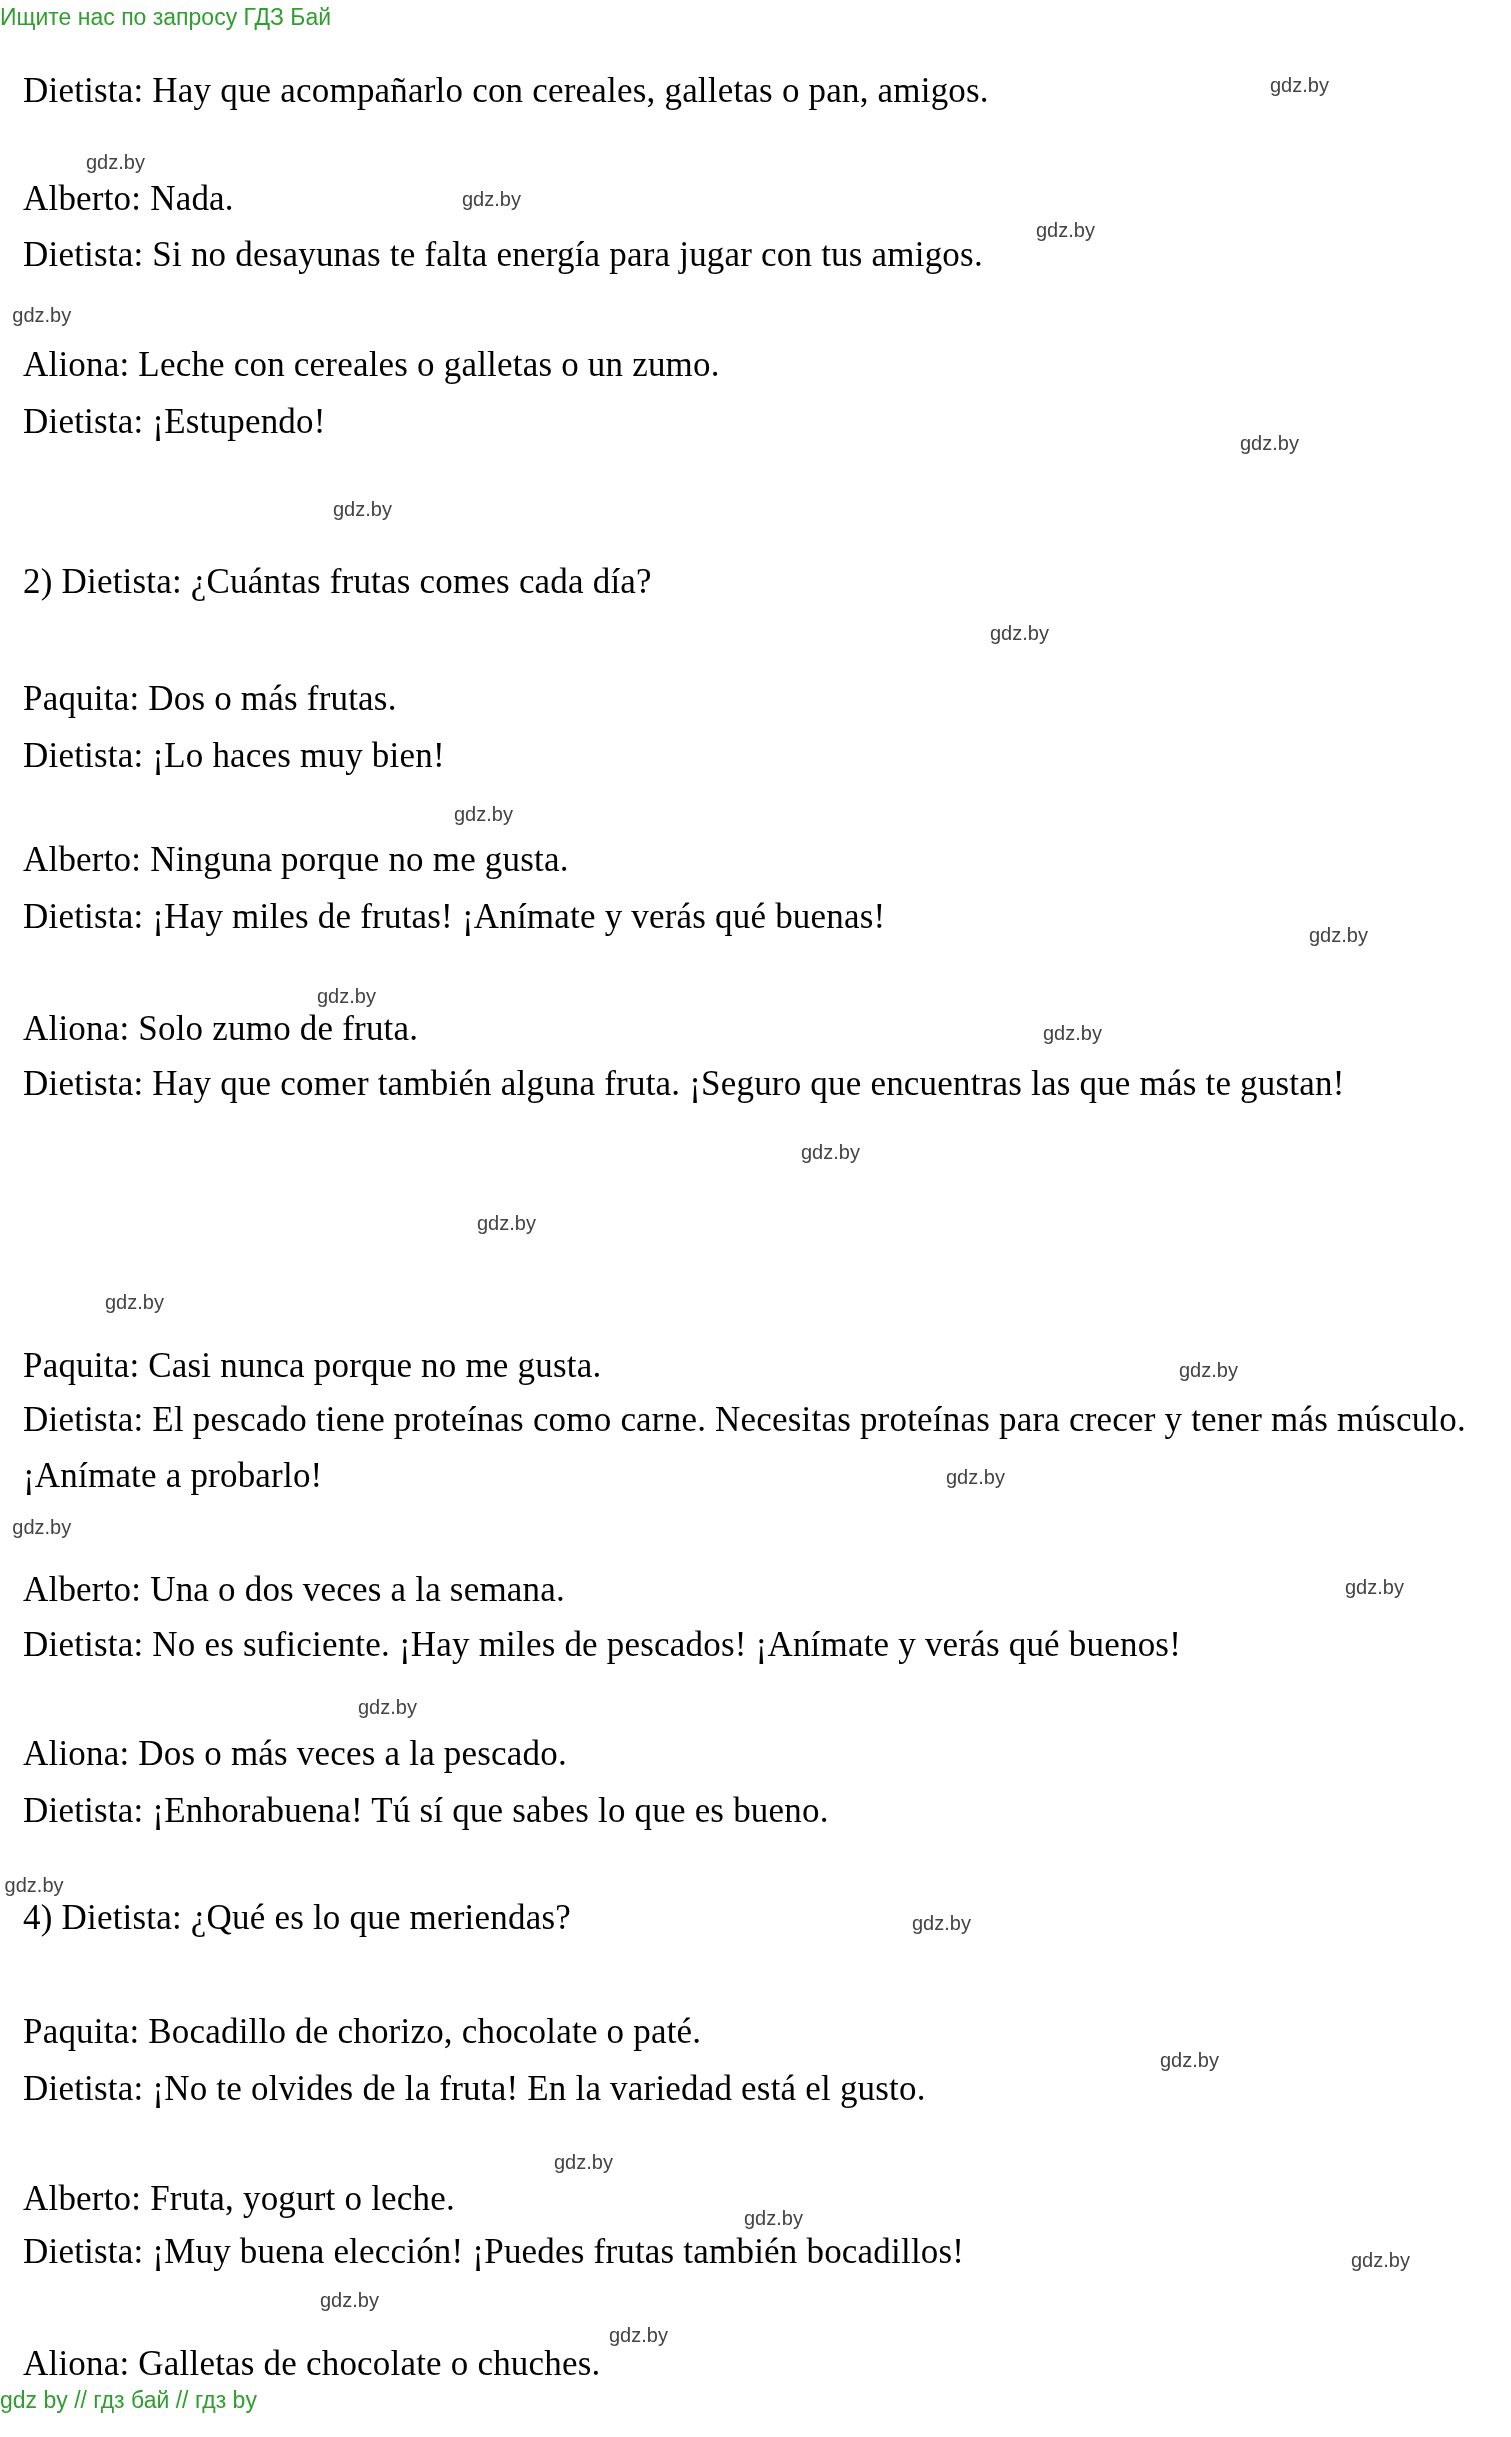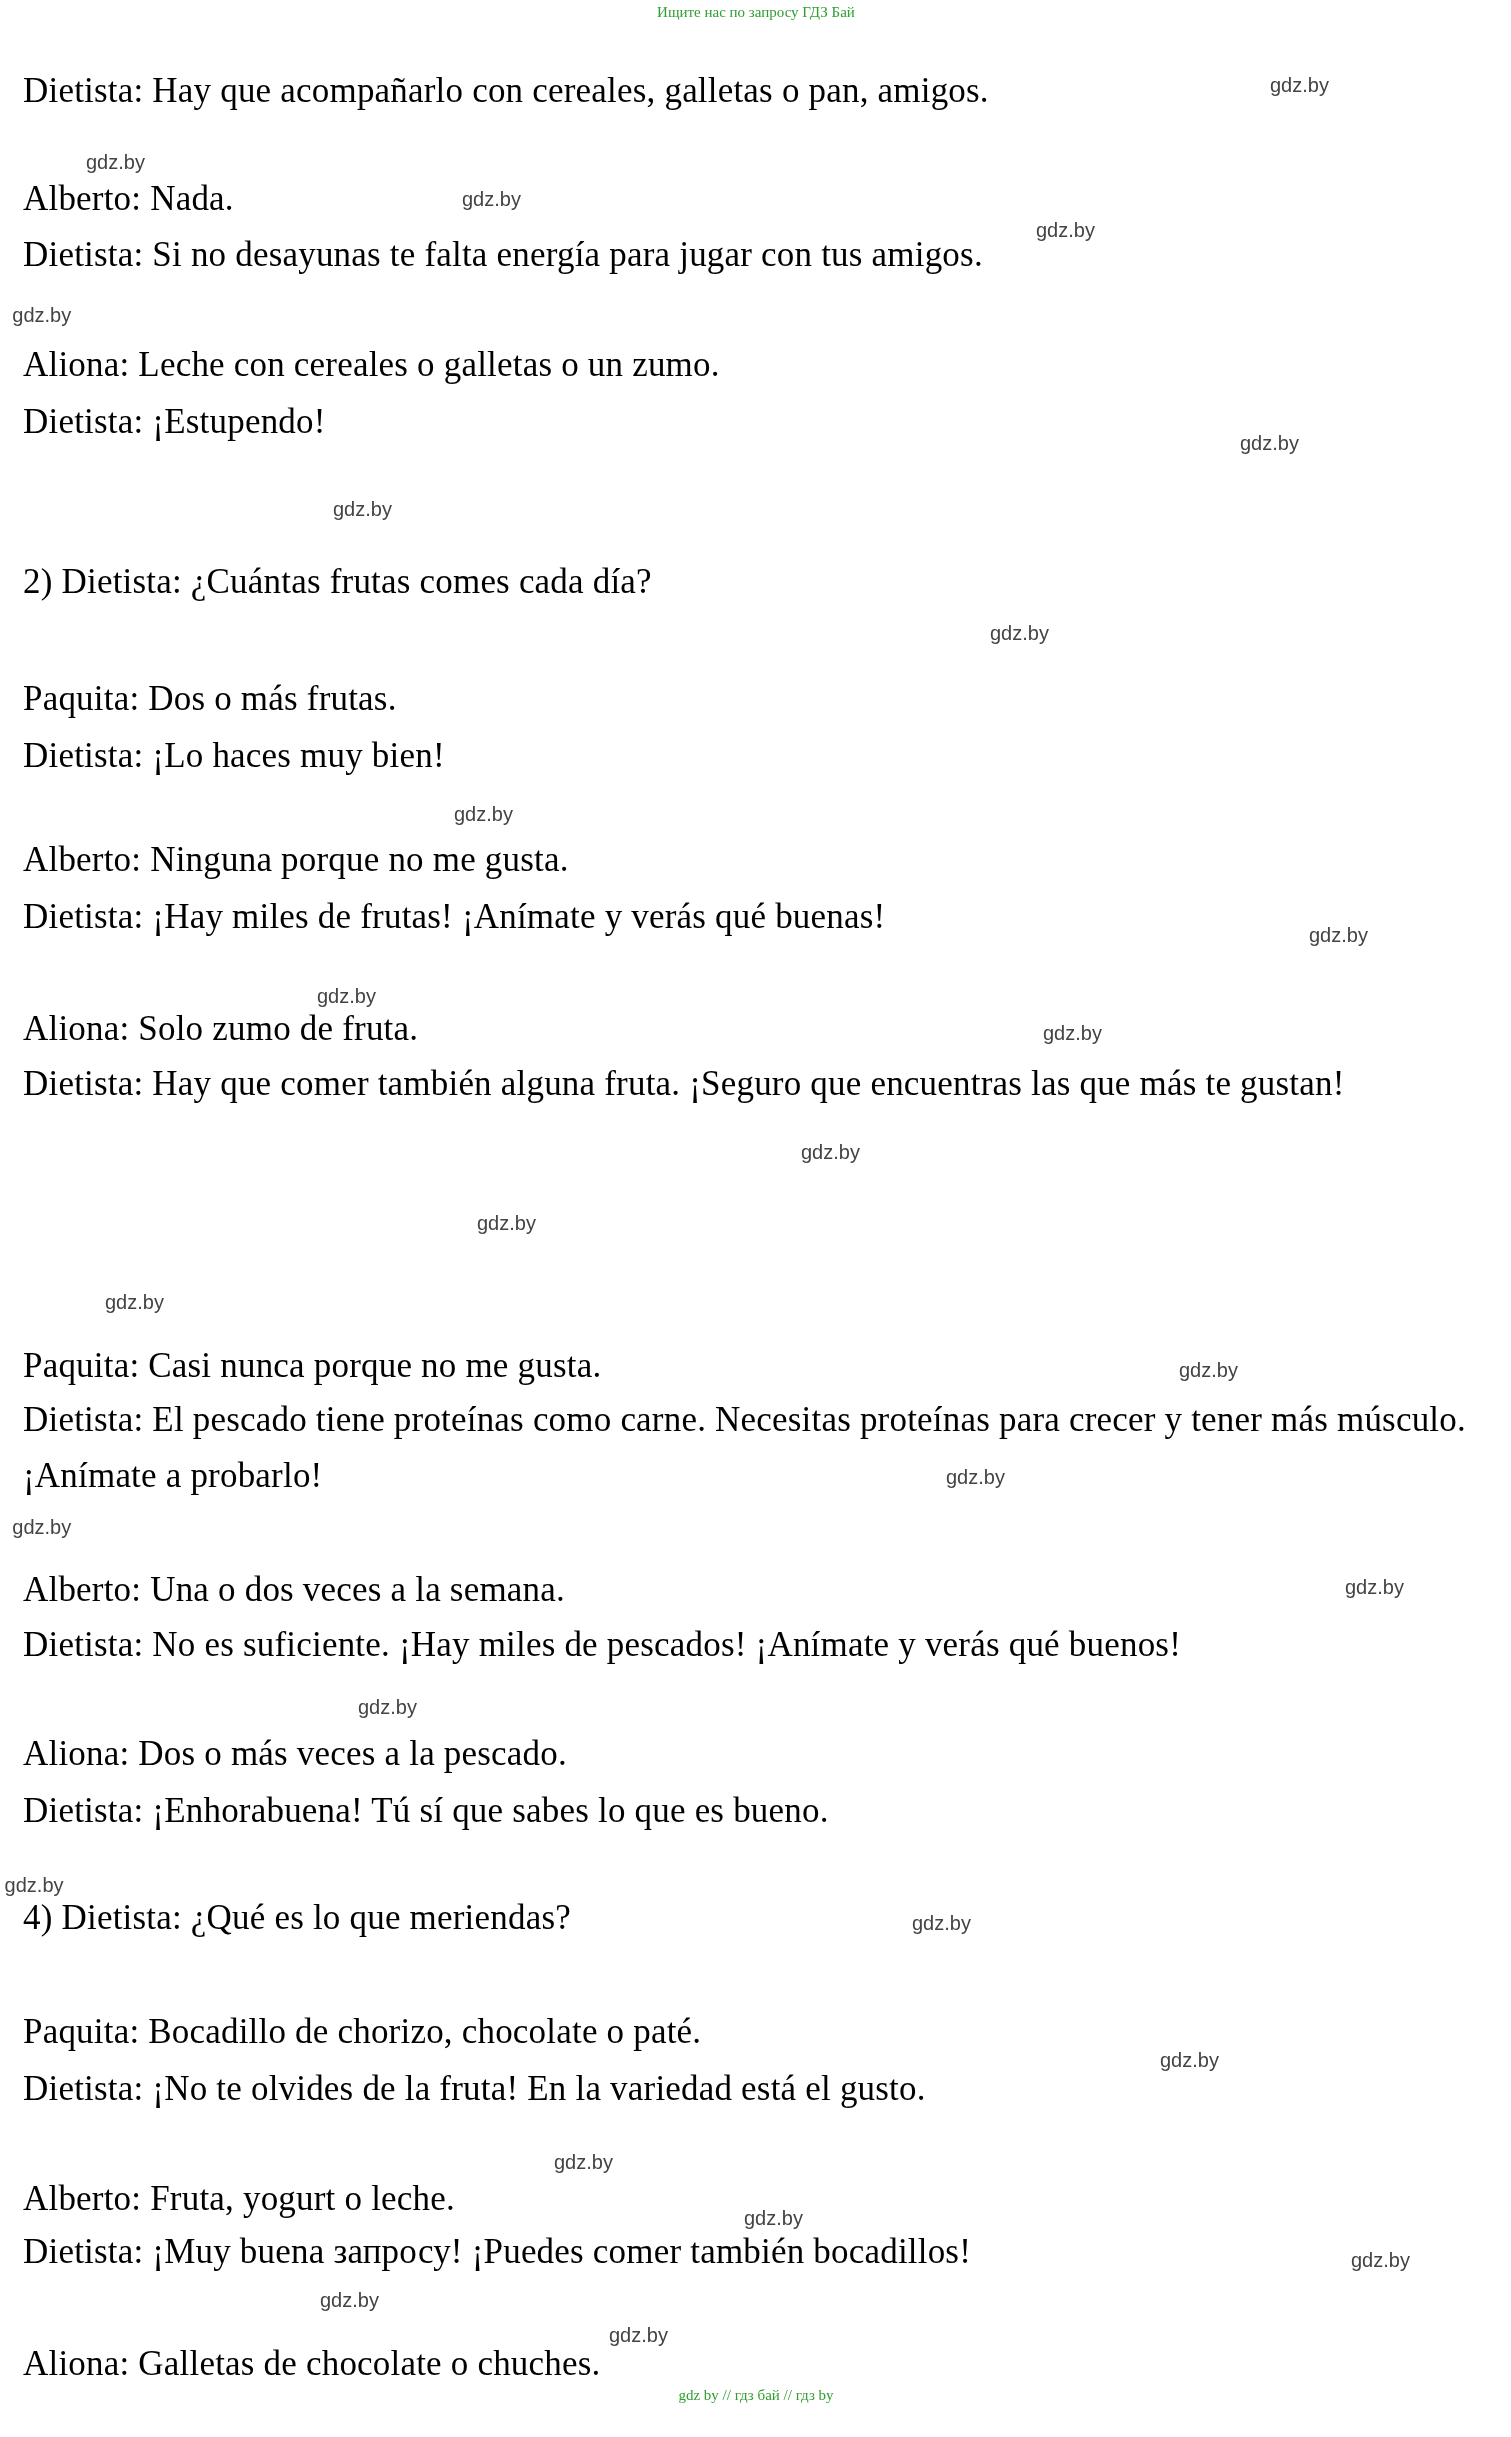--- a/index.html
+++ b/index.html
@@ -12,23 +12,22 @@
     width: 1512px;
     height: 2438px;
     background: #ffffff;
     overflow: hidden;
     font-family: "Liberation Serif", serif;
   }
   .banner {
     position: absolute;
     left: 0;
     width: 100%;
-    text-align: center;
-    font-family: Liberation Serif, serif;
-    font-size: 15px;
+    font-family: Liberation Sans, sans-serif;
+    font-size: 23px;
     color: var(--banner-green, #2f9e2f);
     white-space: nowrap;
   }
   .line {
     position: absolute;
     left: 23px;
     right: 17px;
     margin: 0;
     font-size: 35px;
     line-height: 56px;
@@ -66,21 +65,21 @@
   <p class="line" style="top:1338px">Paquita: Casi nunca porque no me gusta.</p>
   <p class="line" style="top:1392px">Dietista: El pescado tiene proteínas como carne. Necesitas proteínas para crecer y tener más músculo. ¡Anímate a probarlo!</p>
   <p class="line" style="top:1562px">Alberto: Una o dos veces a la semana.</p>
   <p class="line" style="top:1617px">Dietista: No es suficiente. ¡Hay miles de pescados! ¡Anímate y verás qué buenos!</p>
   <p class="line" style="top:1726px">Aliona: Dos o más veces a la pescado.</p>
   <p class="line" style="top:1783px">Dietista: ¡Enhorabuena! Tú sí que sabes lo que es bueno.</p>
   <p class="line" style="top:1890px">4) Dietista: ¿Qué es lo que meriendas?</p>
   <p class="line" style="top:2004px">Paquita: Bocadillo de chorizo, chocolate o paté.</p>
   <p class="line" style="top:2061px">Dietista: ¡No te olvides de la fruta! En la variedad está el gusto.</p>
   <p class="line" style="top:2171px">Alberto: Fruta, yogurt o leche.</p>
-  <p class="line" style="top:2224px">Dietista: ¡Muy buena запросу! ¡Puedes comer también bocadillos!</p>
+  <p class="line" style="top:2224px">Dietista: ¡Muy buena elección! ¡Puedes frutas también bocadillos!</p>
   <p class="line" style="top:2336px">Aliona: Galletas de chocolate o chuches.</p>
 
   <span class="wm" style="top:46px;left:1270px">gdz.by</span>
   <span class="wm" style="top:123px;left:86px">gdz.by</span>
   <span class="wm" style="top:160px;left:462px">gdz.by</span>
   <span class="wm" style="top:191px;left:1036px">gdz.by</span>
   <span class="wm" style="top:276px;left:12.3px">gdz.by</span>
   <span class="wm" style="top:404px;left:1240px">gdz.by</span>
   <span class="wm" style="top:470px;left:333px">gdz.by</span>
   <span class="wm" style="top:594px;left:990px">gdz.by</span>

